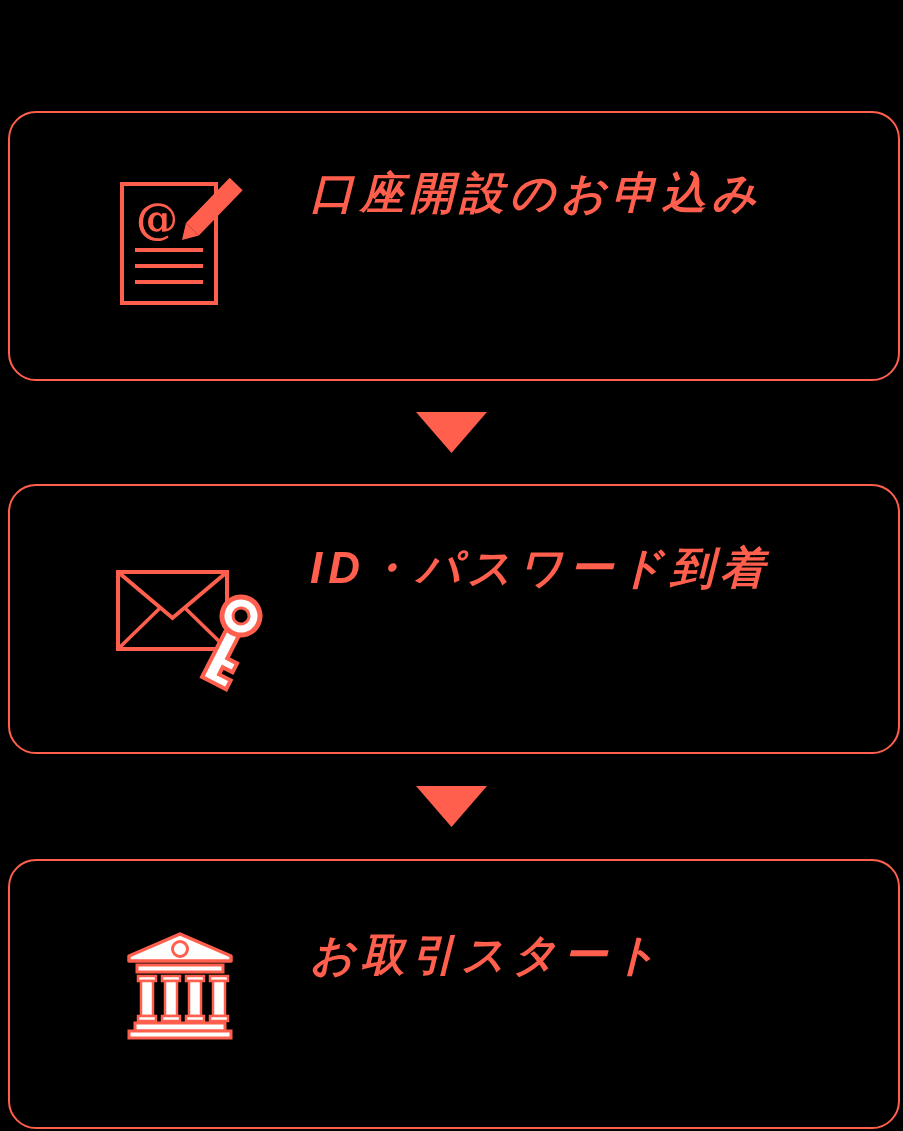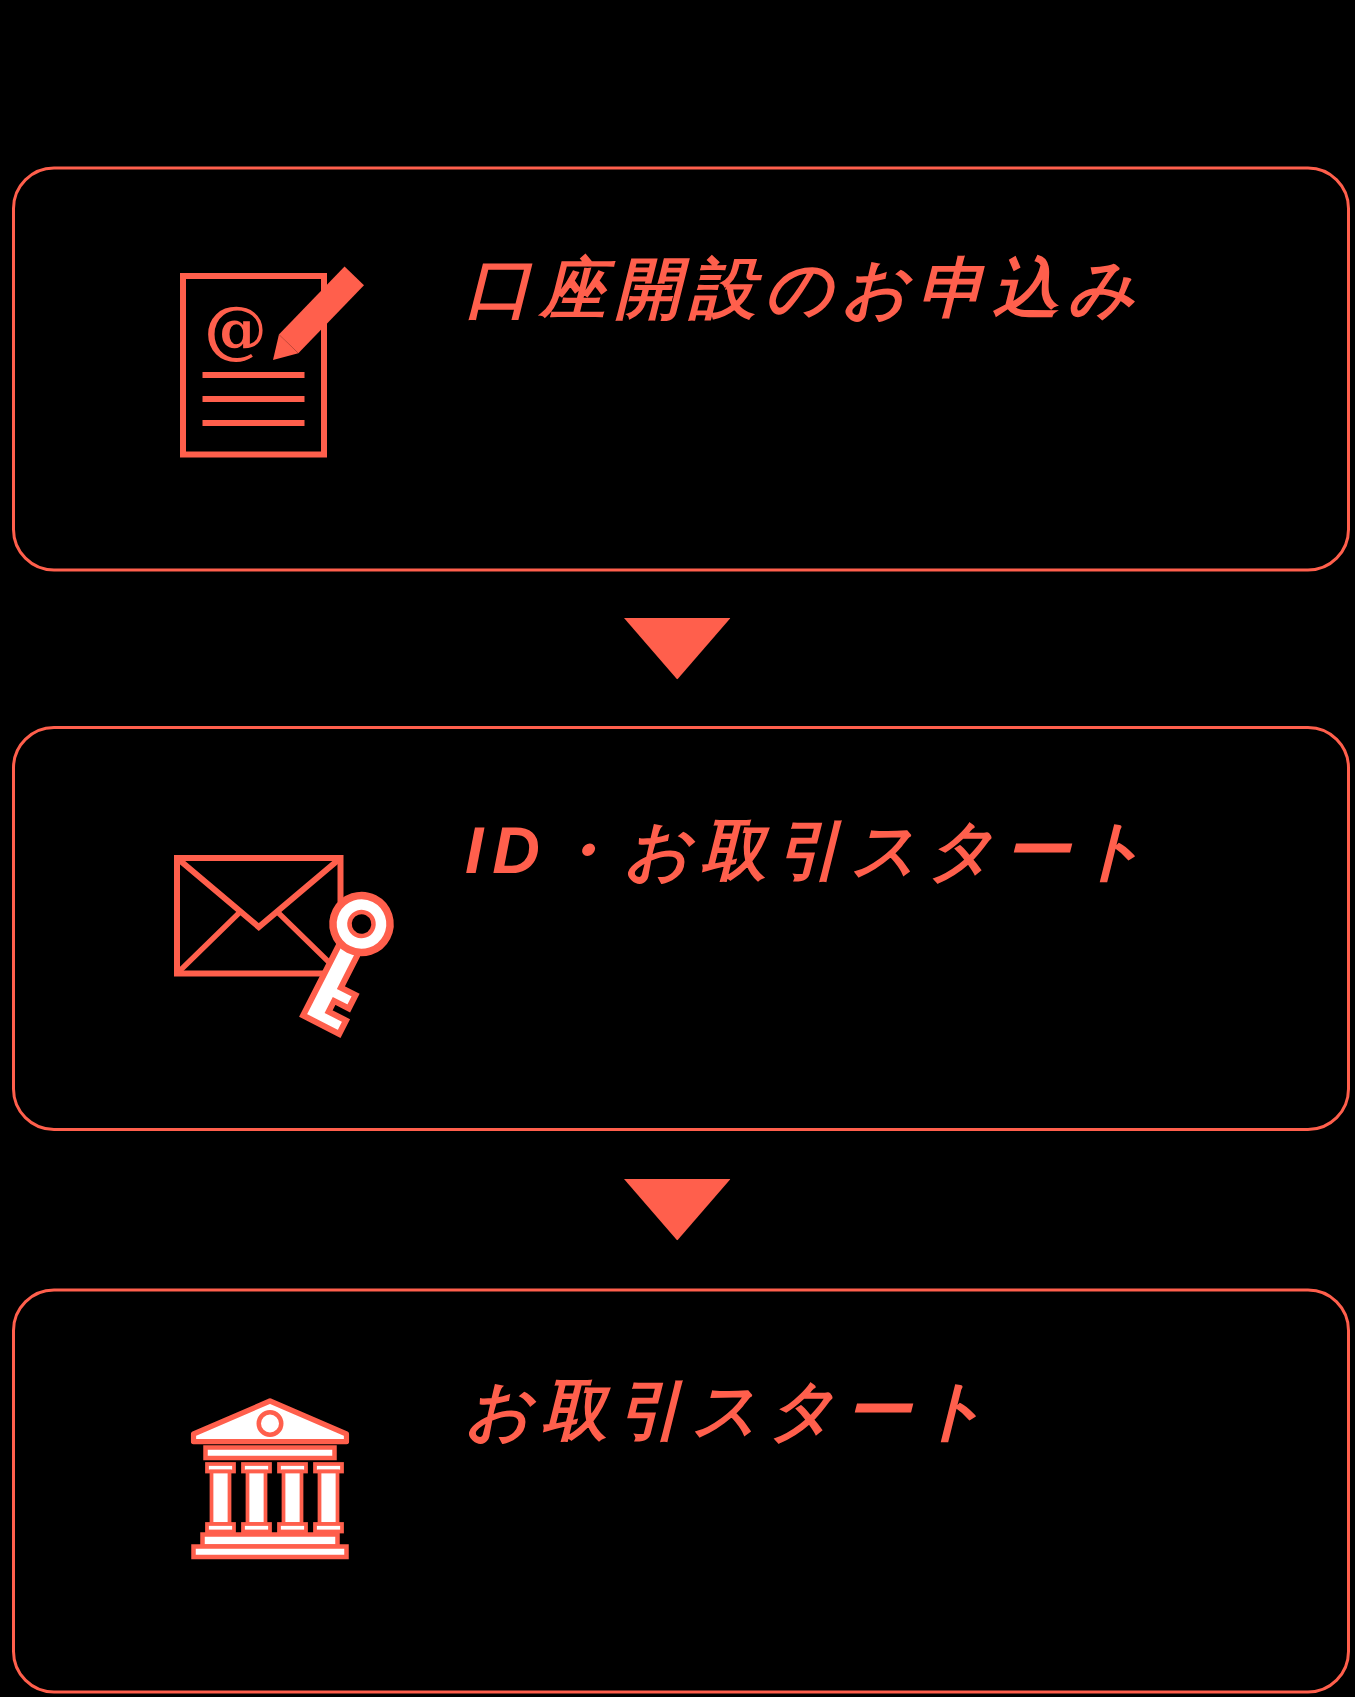--- a/index.html
+++ b/index.html
@@ -27,21 +27,21 @@
     color:var(--accent);
     font-size:44px;
     font-weight:bold;
     letter-spacing:6px;
     line-height:1;
     white-space:nowrap;
     font-style:italic;
   }
   .card1 .step-title { top:58px; }
   .card2 .step-title { top:60px; }
-  .card3 .step-title { top:58px; }
+  .card3 .step-title { top:72px; }
   .icon-svg { position:absolute; display:block; }
   .card1 .icon-svg { left:110px; top:59px; width:125px; height:135px; }
   .card2 .icon-svg { left:106px; top:84px; width:155px; height:125px; }
   .card3 .icon-svg { left:117px; top:71px; width:106px; height:108px; }
   .gap {
     display:flex;
     align-items:center;
     justify-content:center;
   }
   .gap.g1 { height:103px; }
@@ -92,21 +92,21 @@
         <rect x="2" y="2" width="109" height="77" class="stroke" stroke-width="4"></rect>
         <path d="M2,79 L44,38 M111,79 L69,38" class="stroke" stroke-width="3.5"></path>
         <path d="M2,2 L56.5,48 L111,2" class="stroke" stroke-width="4"></path>
       </g>
       <g transform="translate(125,46) rotate(27)">
         <path d="M-7 14 L-7 72 L20 72 L20 62 L7 62 L7 54 L18 54 L18 44 L7 44 L7 14 Z" class="fill-white" stroke-width="4" stroke-linejoin="miter"></path>
         <circle cx="0" cy="0" r="19" class="fill-white" stroke-width="5"></circle>
         <circle cx="0" cy="0" r="8" fill="#000000" stroke="var(--accent)" stroke-width="3"></circle>
       </g>
     </svg>
-    <h2 class="step-title">ID・お取引スタート</h2>
+    <h2 class="step-title">ID・パスワード到着</h2>
   </section>
 
   <div class="gap g2">
     <div class="tri"></div>
   </div>
 
   <section class="card card3">
     <svg class="icon-svg" viewBox="0 0 106 108" aria-hidden="true">
       <polygon points="2,24 53,2 104,24 104,29 2,29" class="fill-white" stroke-width="3.5" stroke-linejoin="round"></polygon>
       <circle cx="53" cy="17" r="7.5" fill="none" stroke="var(--accent)" stroke-width="3"></circle>

